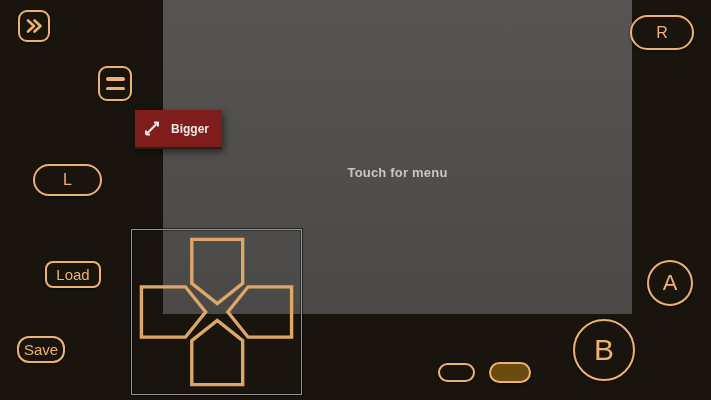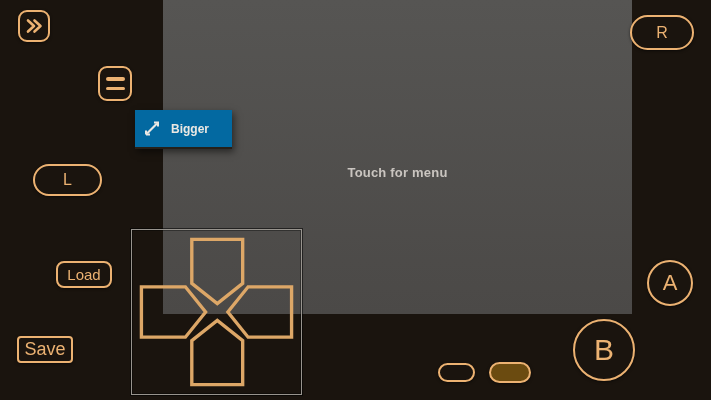--- a/index.html
+++ b/index.html
@@ -25,30 +25,30 @@
     display:flex; align-items:center; justify-content:center;
     cursor:pointer; background:transparent;
     box-shadow:0 1px 3px rgba(0,0,0,.55);
   }
   .btn-ff     { left:18px;  top:10px;  width:32px; height:32px; border-radius:9px; }
   .btn-menu   { left:98px;  top:66px;  width:34px; height:35px; border-radius:9px;
                 flex-direction:column; gap:6px; }
   .btn-menu .bar { width:19px; height:3.5px; background:#ecb272; border-radius:2px; }
   .btn-l      { left:33px;  top:164px; width:69px; height:32px; border-radius:16px; font-size:16px; }
   .btn-r      { left:630px; top:15px;  width:64px; height:35px; border-radius:18px; font-size:16px; }
-  .btn-load   { left:56px;  top:261px; width:56px; height:27px; border-radius:8px;  font-size:15px; border-width:2.5px; }
-  .btn-save   { left:17px;  top:336px; width:56px; height:27px; border-radius:4px;  font-size:18px; border-width:2.5px; }
+  .btn-load   { left:45px;  top:261px; width:56px; height:27px; border-radius:8px;  font-size:15px; border-width:2.5px; }
+  .btn-save   { left:17px;  top:336px; width:48px; height:27px; border-radius:12px;  font-size:15px; border-width:2.5px; }
   .btn-a      { left:647px; top:260px; width:46px; height:46px; border-radius:50%;  font-size:22px; }
   .btn-b      { left:573px; top:319px; width:62px; height:62px; border-radius:50%;  font-size:30px; border-width:2.5px; }
   .pill-select{ left:438px; top:363px; width:37px; height:19px; border-radius:10px; }
   .pill-start { left:489px; top:362px; width:42px; height:21px; border-radius:11px; background:#6b4b10; }
   
   .ctx-menu {
-    position:absolute; left:135px; top:110px; width:97px;
-    background:#0369a1; box-shadow:2px 3px 7px rgba(0,0,0,.5);
+    position:absolute; left:135px; top:110px; width:87px;
+    background:#7f1d1d; box-shadow:2px 3px 7px rgba(0,0,0,.5);
     z-index:5;
   }
   .ctx-item {
     height:37px; display:flex; align-items:center; gap:11px;
     padding-left:9px; cursor:pointer;
     color:#ebe8e3; font-size:12px; font-weight:bold;
   }
   .ctx-divider { height:1.5px; background:#262019; }
   .ctx-icon { width:16px; height:17px; flex:0 0 auto; display:block; }
   

